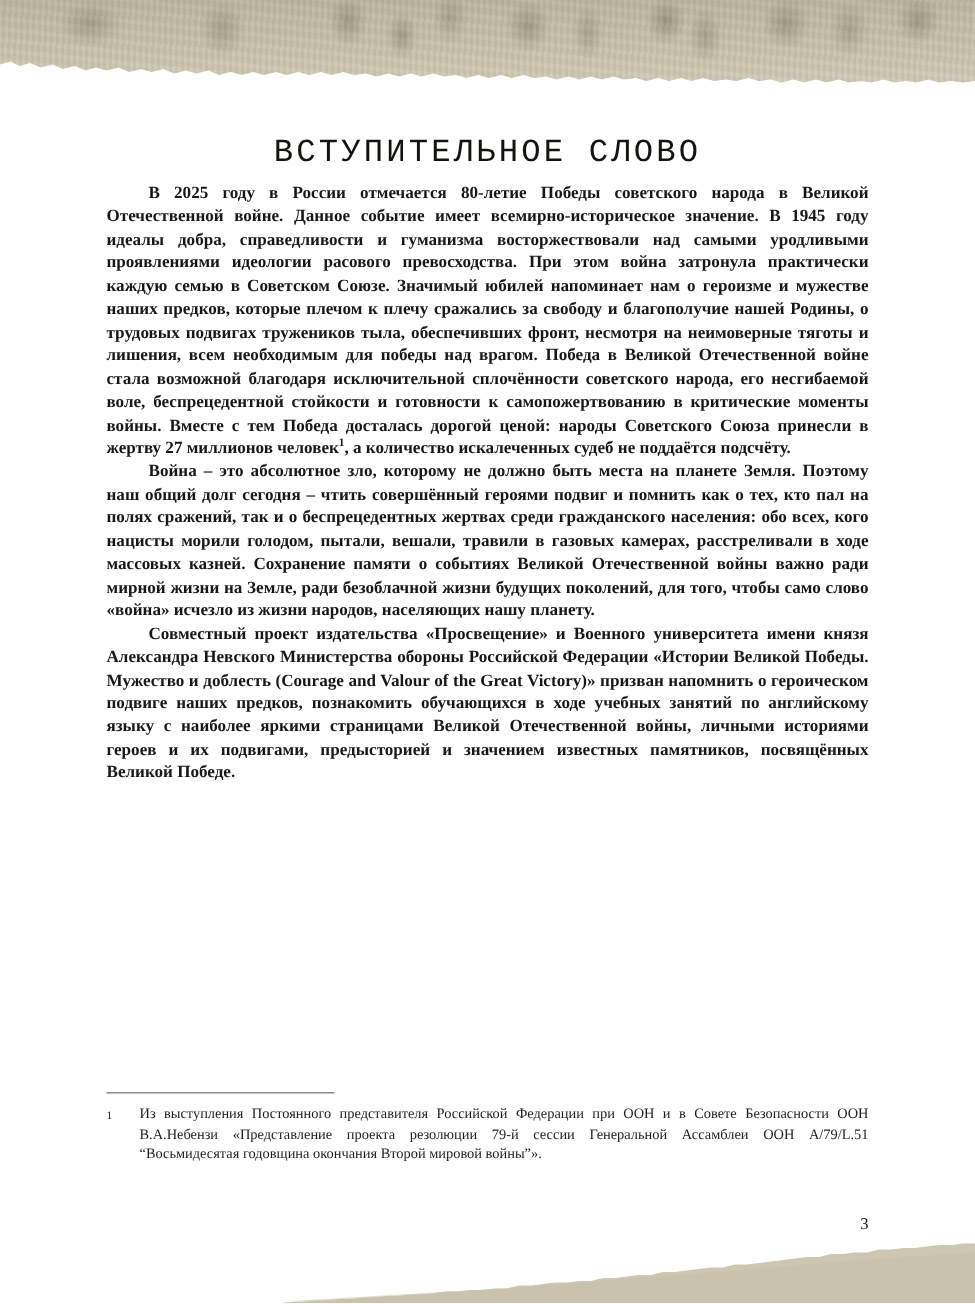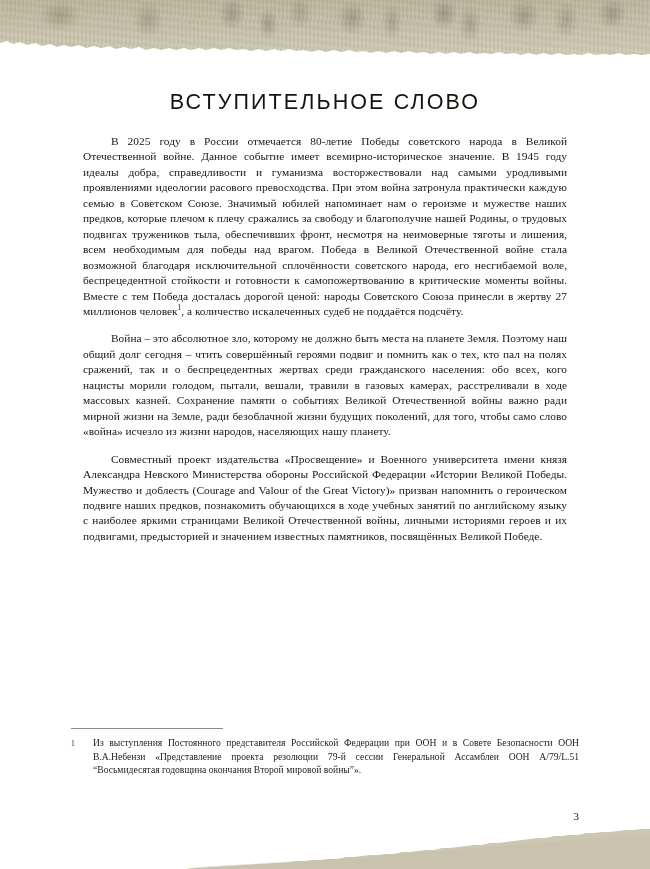--- a/index.html
+++ b/index.html
@@ -76,39 +76,40 @@
   .doc-title {
     position: absolute;
     top: 76px;
     left: 0;
     width: 650px;
     text-align: center;
     font-size: 21.5px;
     letter-spacing: 2.1px;
     font-weight: 400;
     color: #14140f;
-    font-family: Liberation Sans, sans-serif;
+    font-family: Liberation Mono, monospace;
   }
 
   
   .body-col {
     position: absolute;
     top: 122px;
     left: 71px;
     width: 508px;
   }
   .para {
-    margin: 12px;
+    margin: 0;
     text-align: justify;
     text-justify: inter-word;
     text-indent: 28px;
     font-size: 11.4px;
     line-height: 15.45px;
     color: #17171a;
     hyphens: none;
+    font-weight: bold;
   }
   .para + .para { margin-top: 0; }
   sup.fn-ref {
     font-size: 7.5px;
     vertical-align: super;
     line-height: 0;
   }
 
   
   .footnote {

